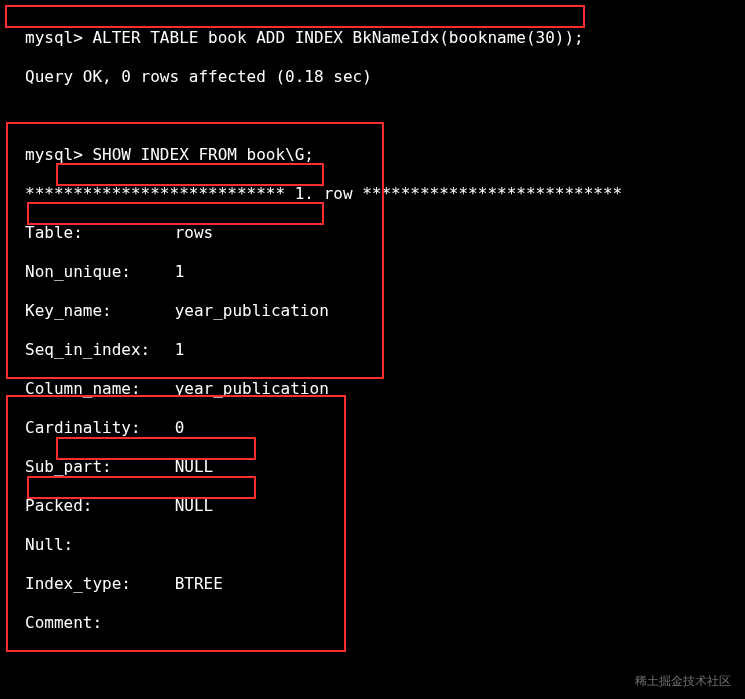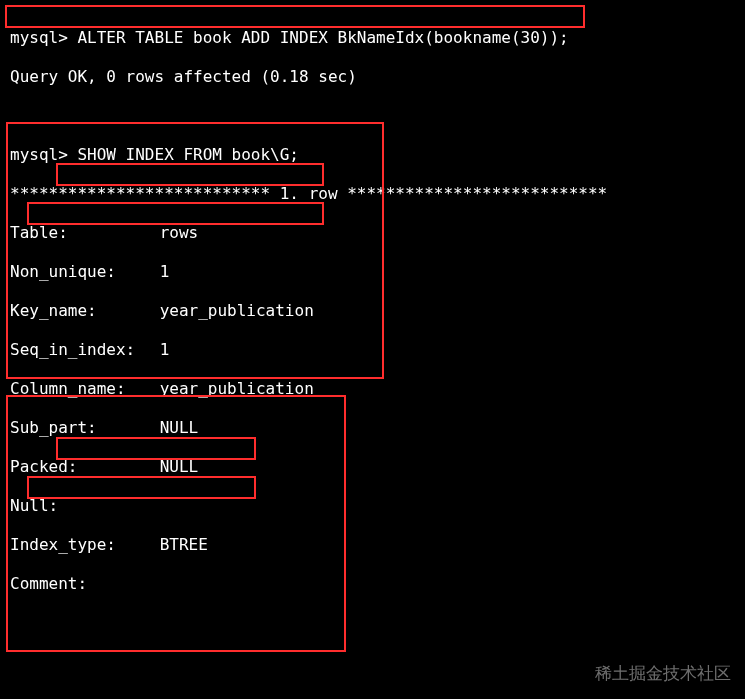--- a/index.html
+++ b/index.html
@@ -12,51 +12,52 @@
     width: 745px;
     height: 699px;
     overflow: hidden;
     position: relative;
     line-height: 19.5px;
   }
   .terminal {
     padding: 8px 10px 0 10px;
     white-space: pre;
   }
-  .line { display: block; }
+  .line { display: block; margin-left: 15px; }
   .box {
     border: 2px solid #ff2d2d;
     position: absolute;
     box-sizing: border-box;
     pointer-events: none;
   }
   .watermark {
     position: absolute;
     right: 14px;
-    bottom: 16px;
-    font-size: 17px;
+    bottom: 8px;
+    font-size: 12px;
     color: rgba(200,200,200,0.55);
     font-family: sans-serif;
   }
   .kv-label { display:inline-block; width: 140px; text-align: left; }
 </style>
 </head>
 <body>
 
 <div class="terminal">
 <span class="line"><span>mysql&gt;</span> <span>ALTER TABLE book ADD INDEX BkNameIdx(bookname(30));</span></span>
 <span class="line">Query OK, 0 rows affected (0.18 sec)</span>
 <span class="line"> </span>
 <span class="line"><span>mysql&gt;</span> <span>SHOW INDEX FROM book\G;</span></span>
 <span class="line"><span>***************************</span><span> 1. row </span><span>***************************</span></span>
 <span class="line"><span class="kv-label">Table:</span> <span>rows</span></span>
 <span class="line"><span class="kv-label">Non_unique:</span> <span>1</span></span>
 <span class="line"><span class="kv-label">Key_name:</span> <span>year_publication</span></span>
 <span class="line"><span class="kv-label">Seq_in_index:</span> <span>1</span></span>
 <span class="line"><span class="kv-label">Column_name:</span> <span>year_publication</span></span>
+<span class="line"><span class="kv-label">Cardinality:</span> <span>0</span></span>
 <span class="line"><span class="kv-label">Sub_part:</span> <span>NULL</span></span>
 <span class="line"><span class="kv-label">Packed:</span> <span>NULL</span></span>
 <span class="line"><span class="kv-label">Null:</span> <span></span></span>
 <span class="line"><span class="kv-label">Index_type:</span> <span>BTREE</span></span>
 <span class="line"><span class="kv-label">Comment:</span> <span></span></span>
 
 
 
 
 

